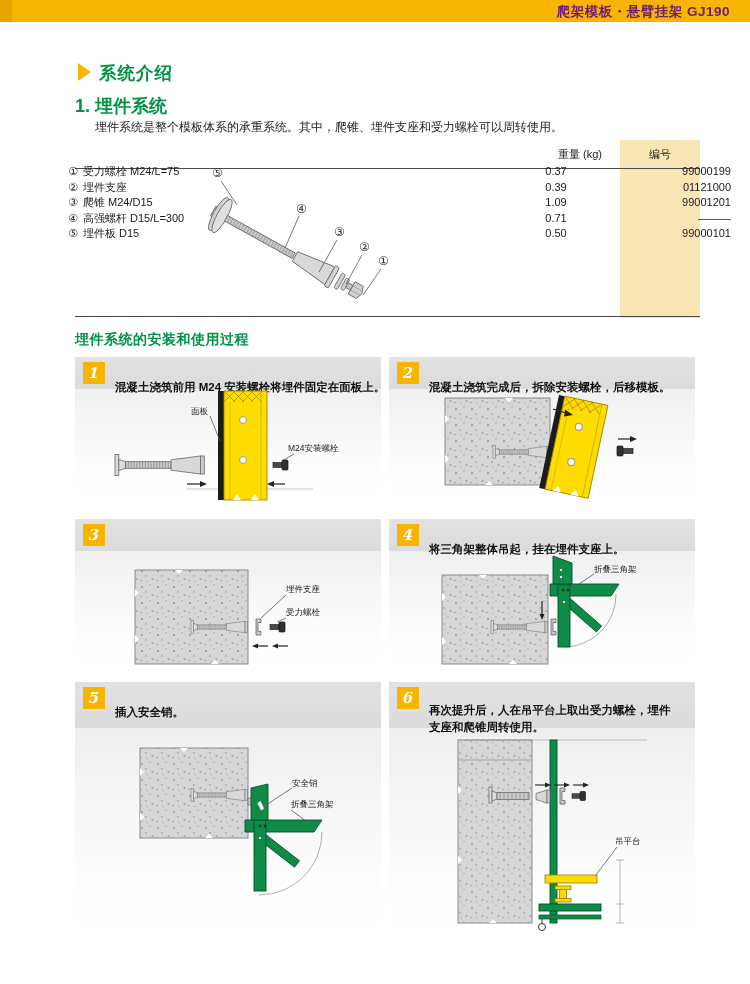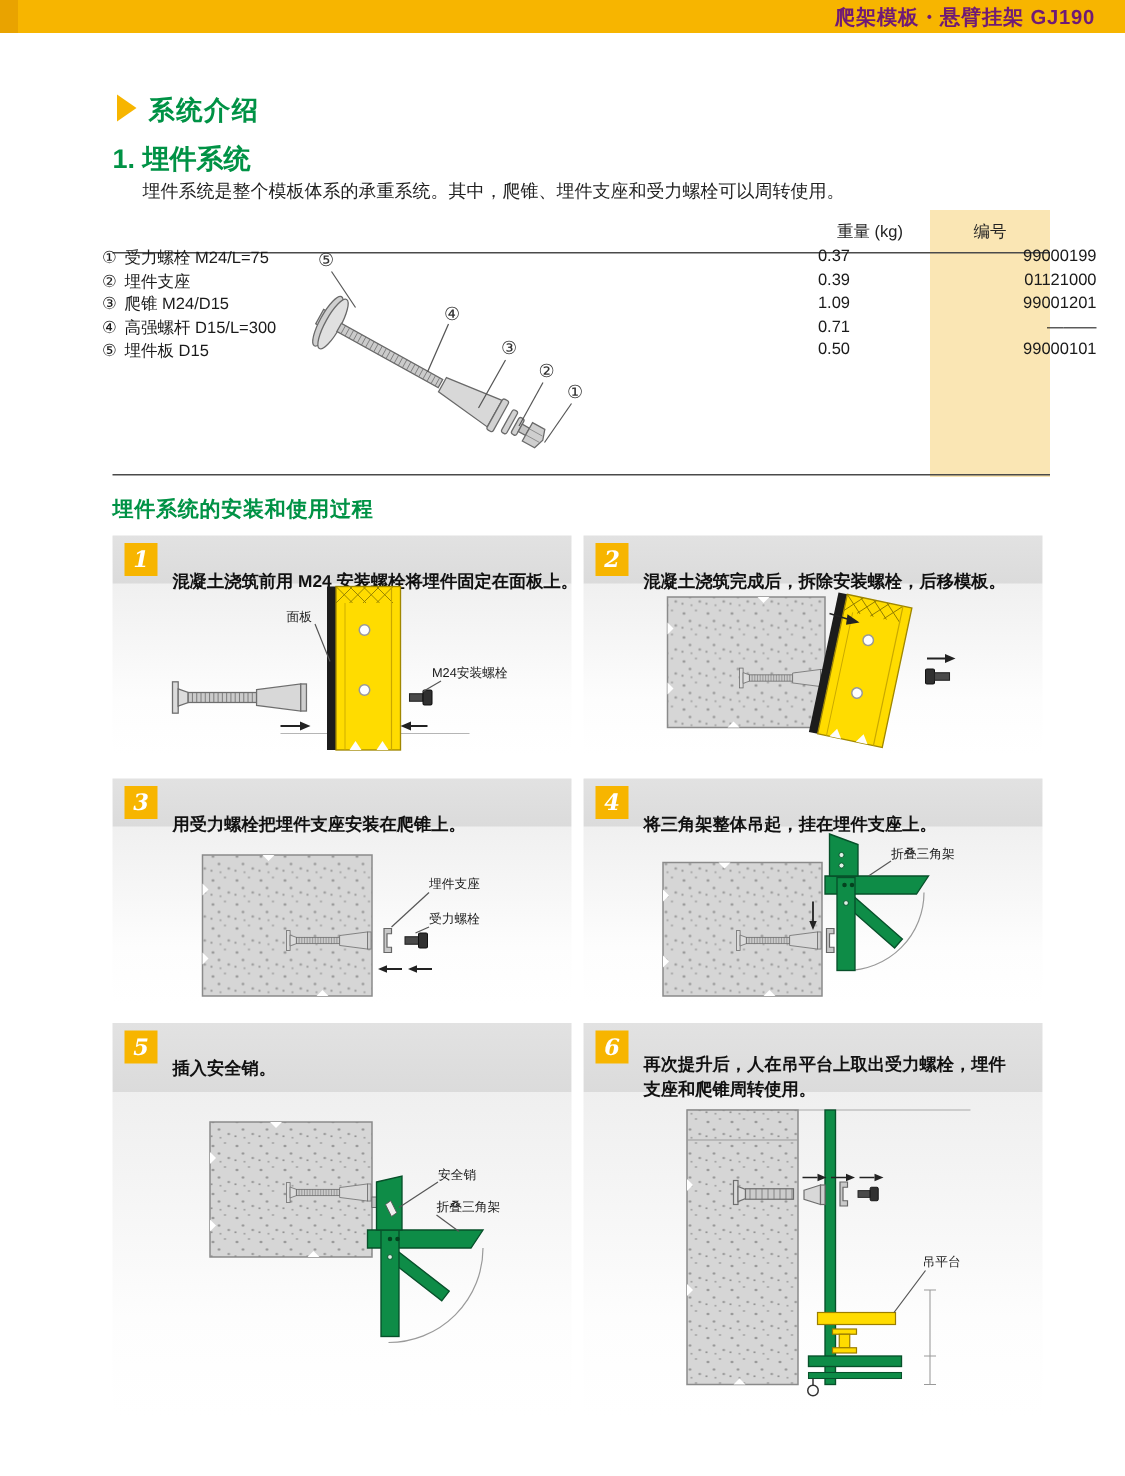--- a/index.html
+++ b/index.html
@@ -210,21 +210,20 @@
     <g>
       <rect x="228" y="57" width="6" height="10" rx="1" fill="#303030" stroke="#111" stroke-width="0.7"></rect>
       <rect x="234" y="59.5" width="10" height="5" fill="#4a4a4a" stroke="#222" stroke-width="0.7"></rect>
     </g>
   </svg>
 </div>
 
 <div class="panel" style="left:75px;top:519px;height:150px">
   <div class="phead h32">
     <div class="badge">3</div>
-    <div class="cap">用受力螺栓把埋件支座安装在爬锥上。</div>
   </div>
   <svg class="pdia" style="top:32px" width="306" height="118" viewBox="0 0 306 118">
     <rect x="60" y="19" width="113" height="94" fill="url(#speck)" stroke="#8a8a8a"></rect>
     <polygon points="60,38 64,42 60,46" fill="#fff"></polygon>
       <polygon points="60,84 64,88 60,92" fill="#fff"></polygon>
     <polygon points="136,113 140,109 144,113" fill="#fff"></polygon>
       <polygon points="100,19 104,23 108,19" fill="#fff"></polygon>
     <use href="#asm" transform="translate(116,76) scale(0.6)"></use>
     <use href="#support" transform="translate(181,76)"></use>
     <use href="#boltR" transform="translate(195,76)"></use>

